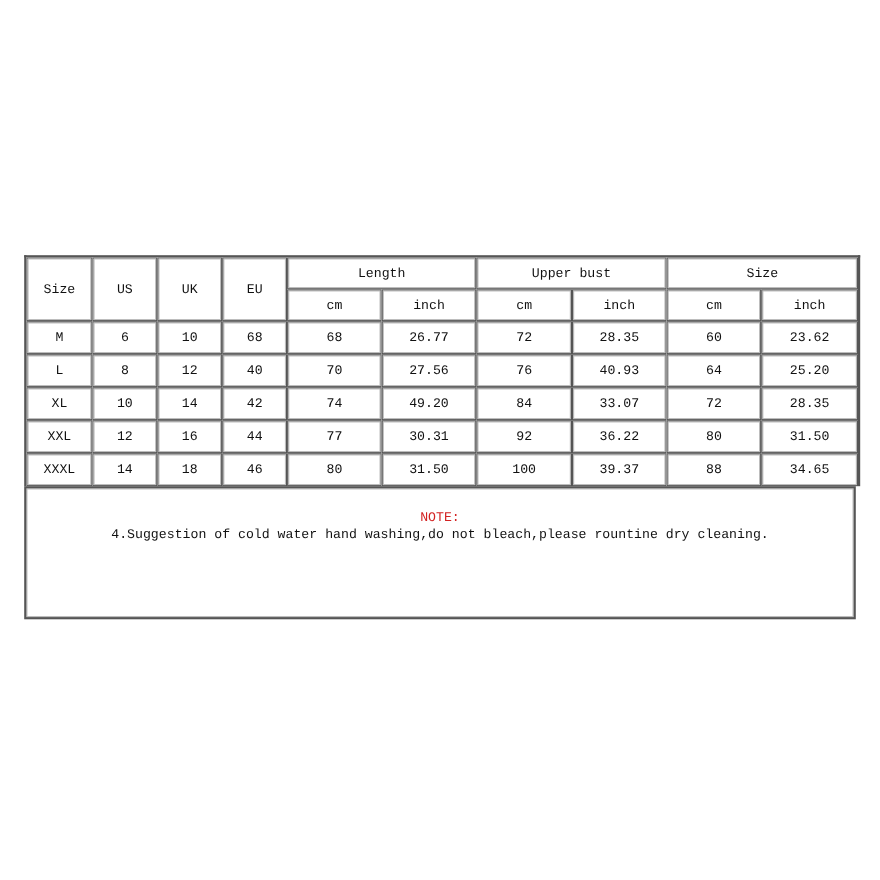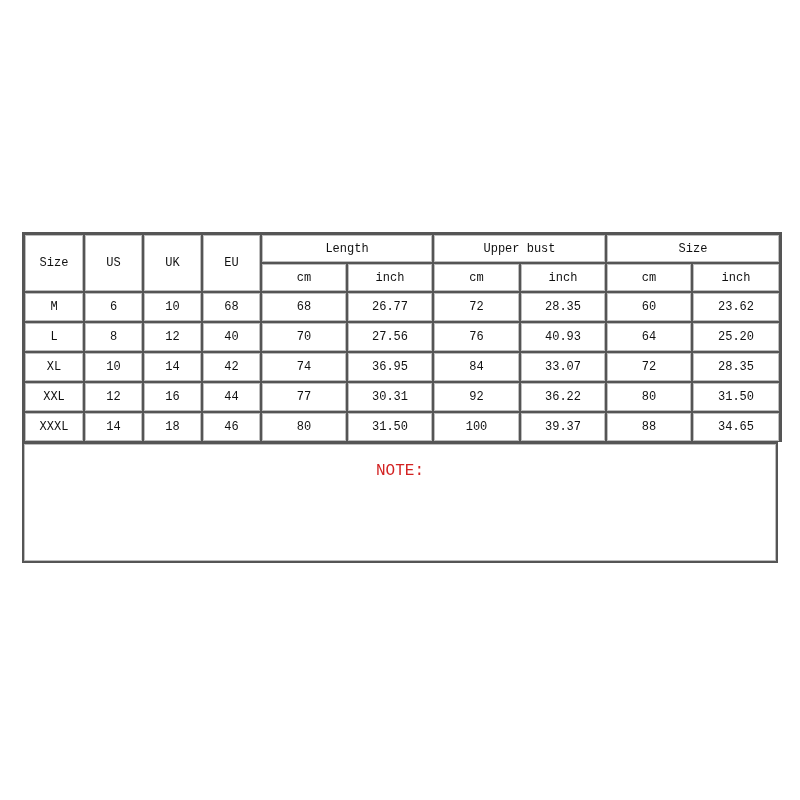--- a/index.html
+++ b/index.html
@@ -52,21 +52,21 @@
       font-size: 12px;
       line-height: 15px;
       box-sizing: content-box;
       padding-top: 0;
     }
     .notes-inner {
       padding-top: 20px;
     }
     .note-title {
       color: #d32222;
-      font-size: 16px;
+      font-size: 12px;
     }
     .note-line {
       white-space: pre;
       color: #111;
     }
   </style>
 </head>
 <body>
 
 <div class="sheet">
@@ -125,21 +125,21 @@
       <td>40.93</td>
       <td>64</td>
       <td>25.20</td>
     </tr>
     <tr class="r-data">
       <td>XL</td>
       <td>10</td>
       <td>14</td>
       <td>42</td>
       <td>74</td>
-      <td>36.95</td>
+      <td>49.20</td>
       <td>84</td>
       <td>33.07</td>
       <td>72</td>
       <td>28.35</td>
     </tr>
     <tr class="r-data">
       <td>XXL</td>
       <td>12</td>
       <td>16</td>
       <td>44</td>
@@ -161,15 +161,16 @@
       <td>39.37</td>
       <td>88</td>
       <td>34.65</td>
     </tr>
   </tbody>
     </table>
 
   <div class="notes">
     <div class="notes-inner">
       <div class="note-title" style="color: rgb(211, 34, 34);">NOTE:</div>
+      <div class="note-line">4.Suggestion of cold water hand washing,do not bleach,please rountine dry cleaning.</div>
     </div>
   </div>
 </div>
 
 </body></html>

